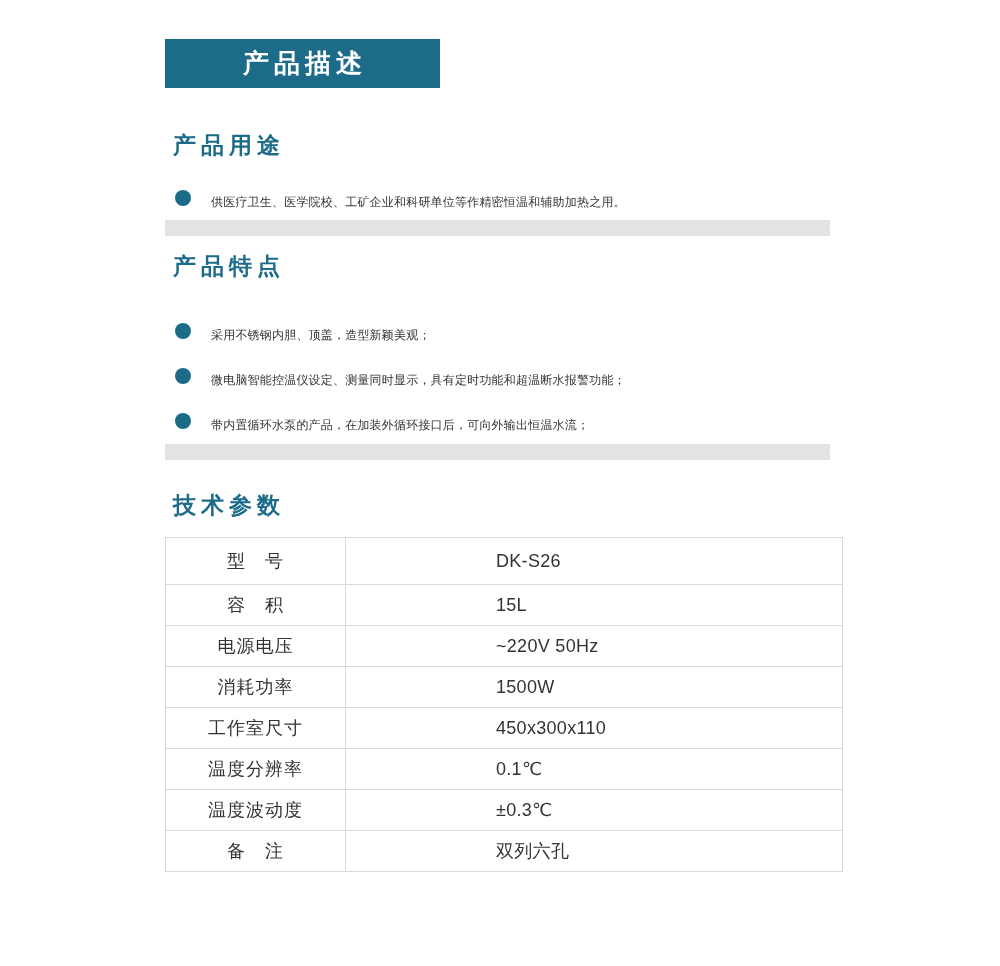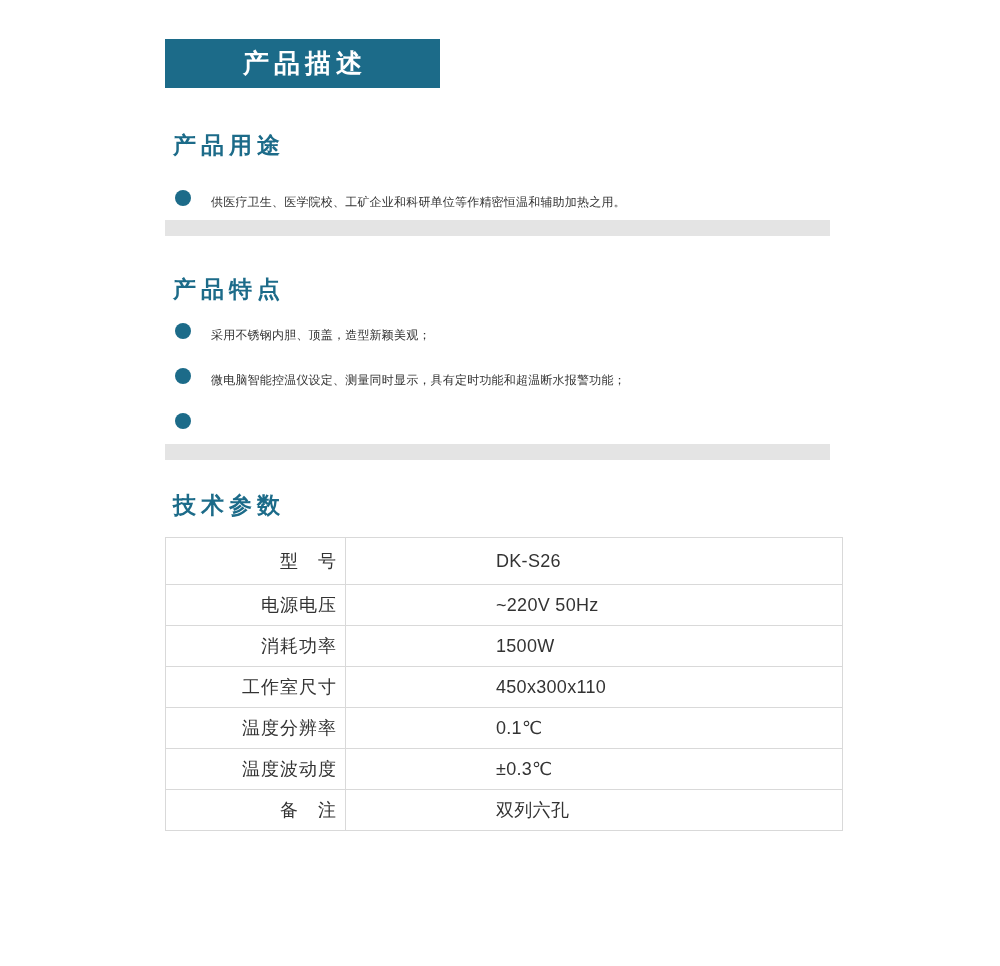--- a/index.html
+++ b/index.html
@@ -24,21 +24,21 @@
   }
   .banner-title{
     color:var(--banner-text);font-size:26px;font-weight:bold;
     letter-spacing:5px;text-indent:5px;
   }
   .section-heading{
     color:var(--accent);font-size:23px;font-weight:bold;
     letter-spacing:5px;line-height:26px;
   }
   .h-usage{left:157px;top:116px;}
-  .h-features{left:157px;top:260px;}
+  .h-features{left:157px;top:237px;}
   .h-specs{left:157px;top:476px;}
   .bullet{
     left:157px;width:690px;
     display:flex;align-items:flex-start;
   }
   .b-usage{top:168px;}
   .b-f0{top:301px;}
   .b-f1{top:346px;}
   .b-f2{top:391px;}
   .dot{
@@ -59,21 +59,21 @@
     border-collapse:collapse;table-layout:fixed;
   }
   table.specs td{
     border:1px solid var(--table-border);
     font-size:18px;color:var(--body-text);
     vertical-align:middle;
   }
   table.specs tr{height:40px;}
   table.specs tr:first-child{height:47px;}
   td.spec-label{
-    width:180px;text-align:right;letter-spacing:1px;
+    width:180px;text-align:center;letter-spacing:1px;
   }
   td.spec-value{
     padding-left:150px;text-align:left;letter-spacing:0.3px;
   }
 </style>
 </head>
 <body>
 
 <div class="abs banner">
   <span class="banner-title">产品描述</span>
@@ -93,31 +93,36 @@
 <div class="abs bullet b-f0">
   <span class="dot"></span>
   <span class="bullet-text">采用不锈钢内胆、顶盖，造型新颖美观；</span>
 </div>
 <div class="abs bullet b-f1">
   <span class="dot"></span>
   <span class="bullet-text">微电脑智能控温仪设定、测量同时显示，具有定时功能和超温断水报警功能；</span>
 </div>
 <div class="abs bullet b-f2">
   <span class="dot"></span>
+  <span class="bullet-text">带内置循环水泵的产品，在加装外循环接口后，可向外输出恒温水流；</span>
 </div>
 
 <div class="abs divider d2"></div>
 
 <h2 class="abs section-heading h-specs">技术参数</h2>
 
 <table class="specs">
   <tbody>
     <tr>
       <td class="spec-label">型　号</td>
       <td class="spec-value">DK-S26</td>
+    </tr>
+    <tr>
+      <td class="spec-label">容　积</td>
+      <td class="spec-value">15L</td>
     </tr>
     <tr>
       <td class="spec-label">电源电压</td>
       <td class="spec-value">~220V 50Hz</td>
     </tr>
     <tr>
       <td class="spec-label">消耗功率</td>
       <td class="spec-value">1500W</td>
     </tr>
     <tr>

